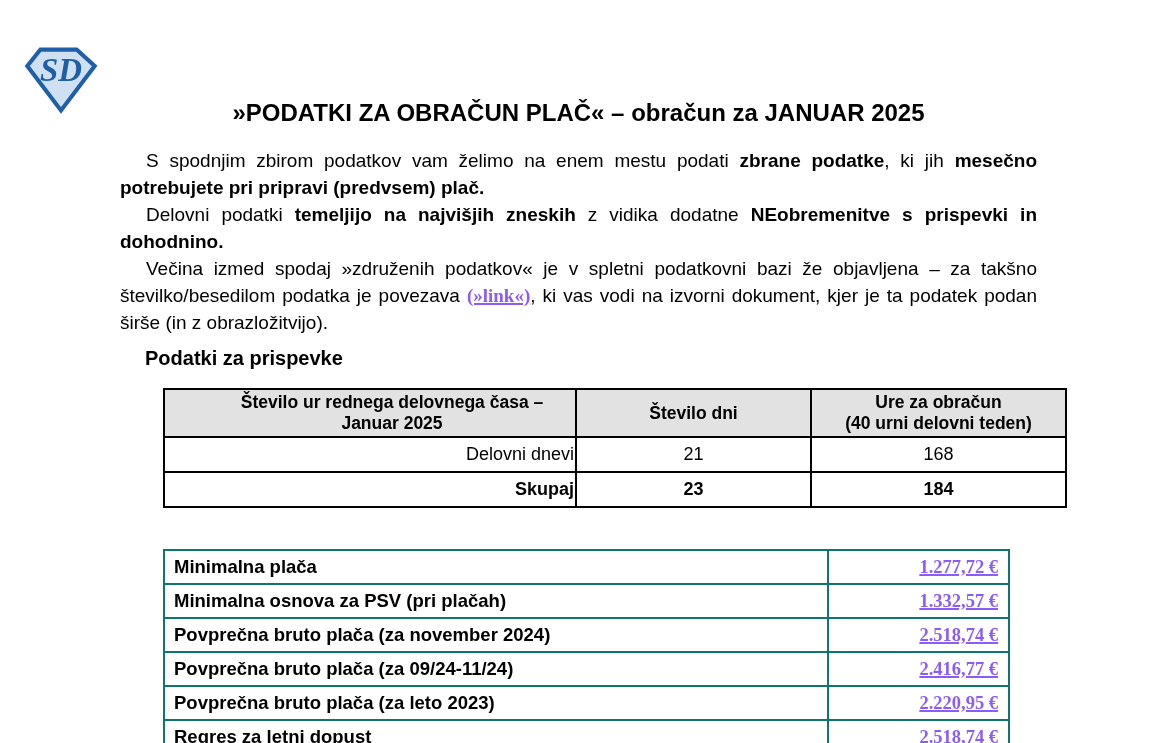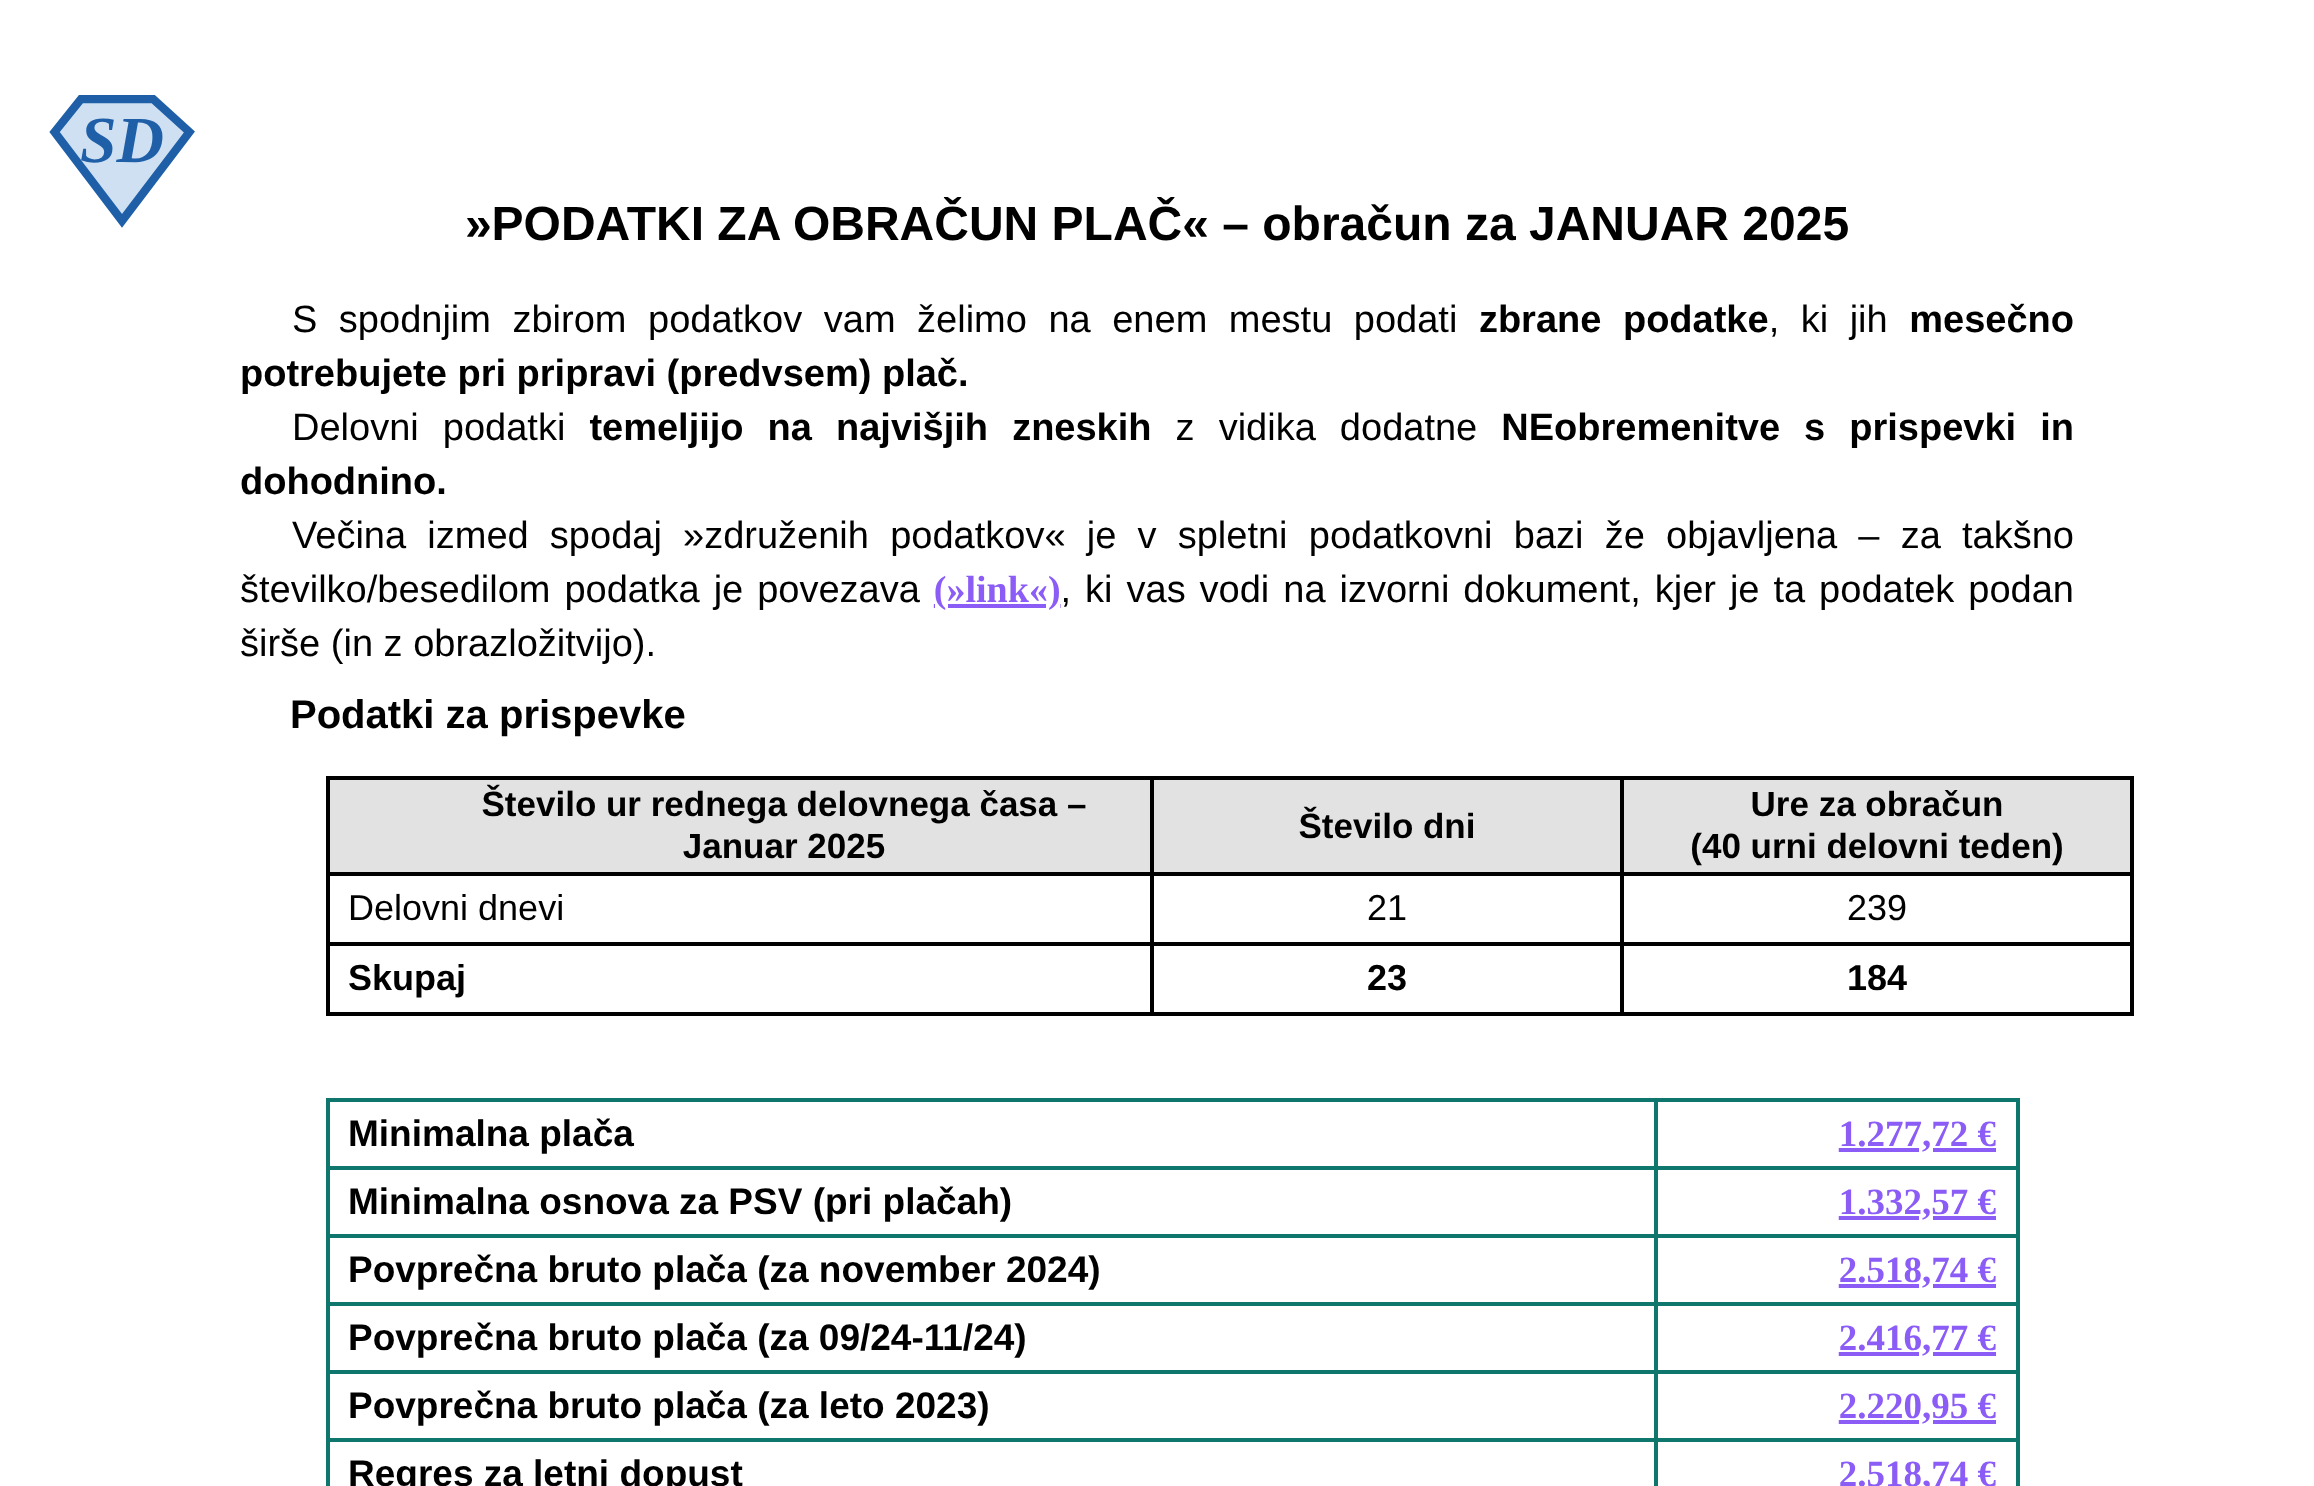--- a/index.html
+++ b/index.html
@@ -65,21 +65,21 @@
     font-size: 17.5px;
     line-height: 21px;
     white-space: pre-line;
     font-weight: bold;
     padding: 0 4px;
   }
   .t1 .c0 { width: 358px; padding-left: 48px; }
   .t1 .c1 { width: 225px; }
   .t1 .c2 { width: 245px; }
   .t1 td { height: 31px; }
-  .t1 td.lbl { text-align: left; padding-left: 9px; }
+  .t1 td.lbl { text-align: right; padding-left: 9px; }
   .t1 td.num { text-align: center; }
   .t2 {
     position: absolute;
     top: 549px;
     left: 163px;
     width: 824px;
     font-size: 18.5px;
   }
   .t2 td { border: 2px solid #0f766e; height: 30px; font-weight: bold; overflow: hidden; }
   .t2 td.label { width: 652px; text-align: left; padding-left: 9px; }
@@ -122,21 +122,21 @@
 Januar 2025</th>
           <th class="c1">Število dni</th>
           <th class="c2">Ure za obračun
 (40 urni delovni teden)</th>
         </tr>
     </thead>
     <tbody id="t1-body">
         <tr>
           <td class="lbl">Delovni dnevi</td>
           <td class="num">21</td>
-          <td class="num">239</td>
+          <td class="num">168</td>
         </tr>
         <tr style="font-weight: bold;">
           <td class="lbl">Skupaj</td>
           <td class="num">23</td>
           <td class="num">184</td>
         </tr>
       </tbody>
   </table>
 
   <table class="t2">

